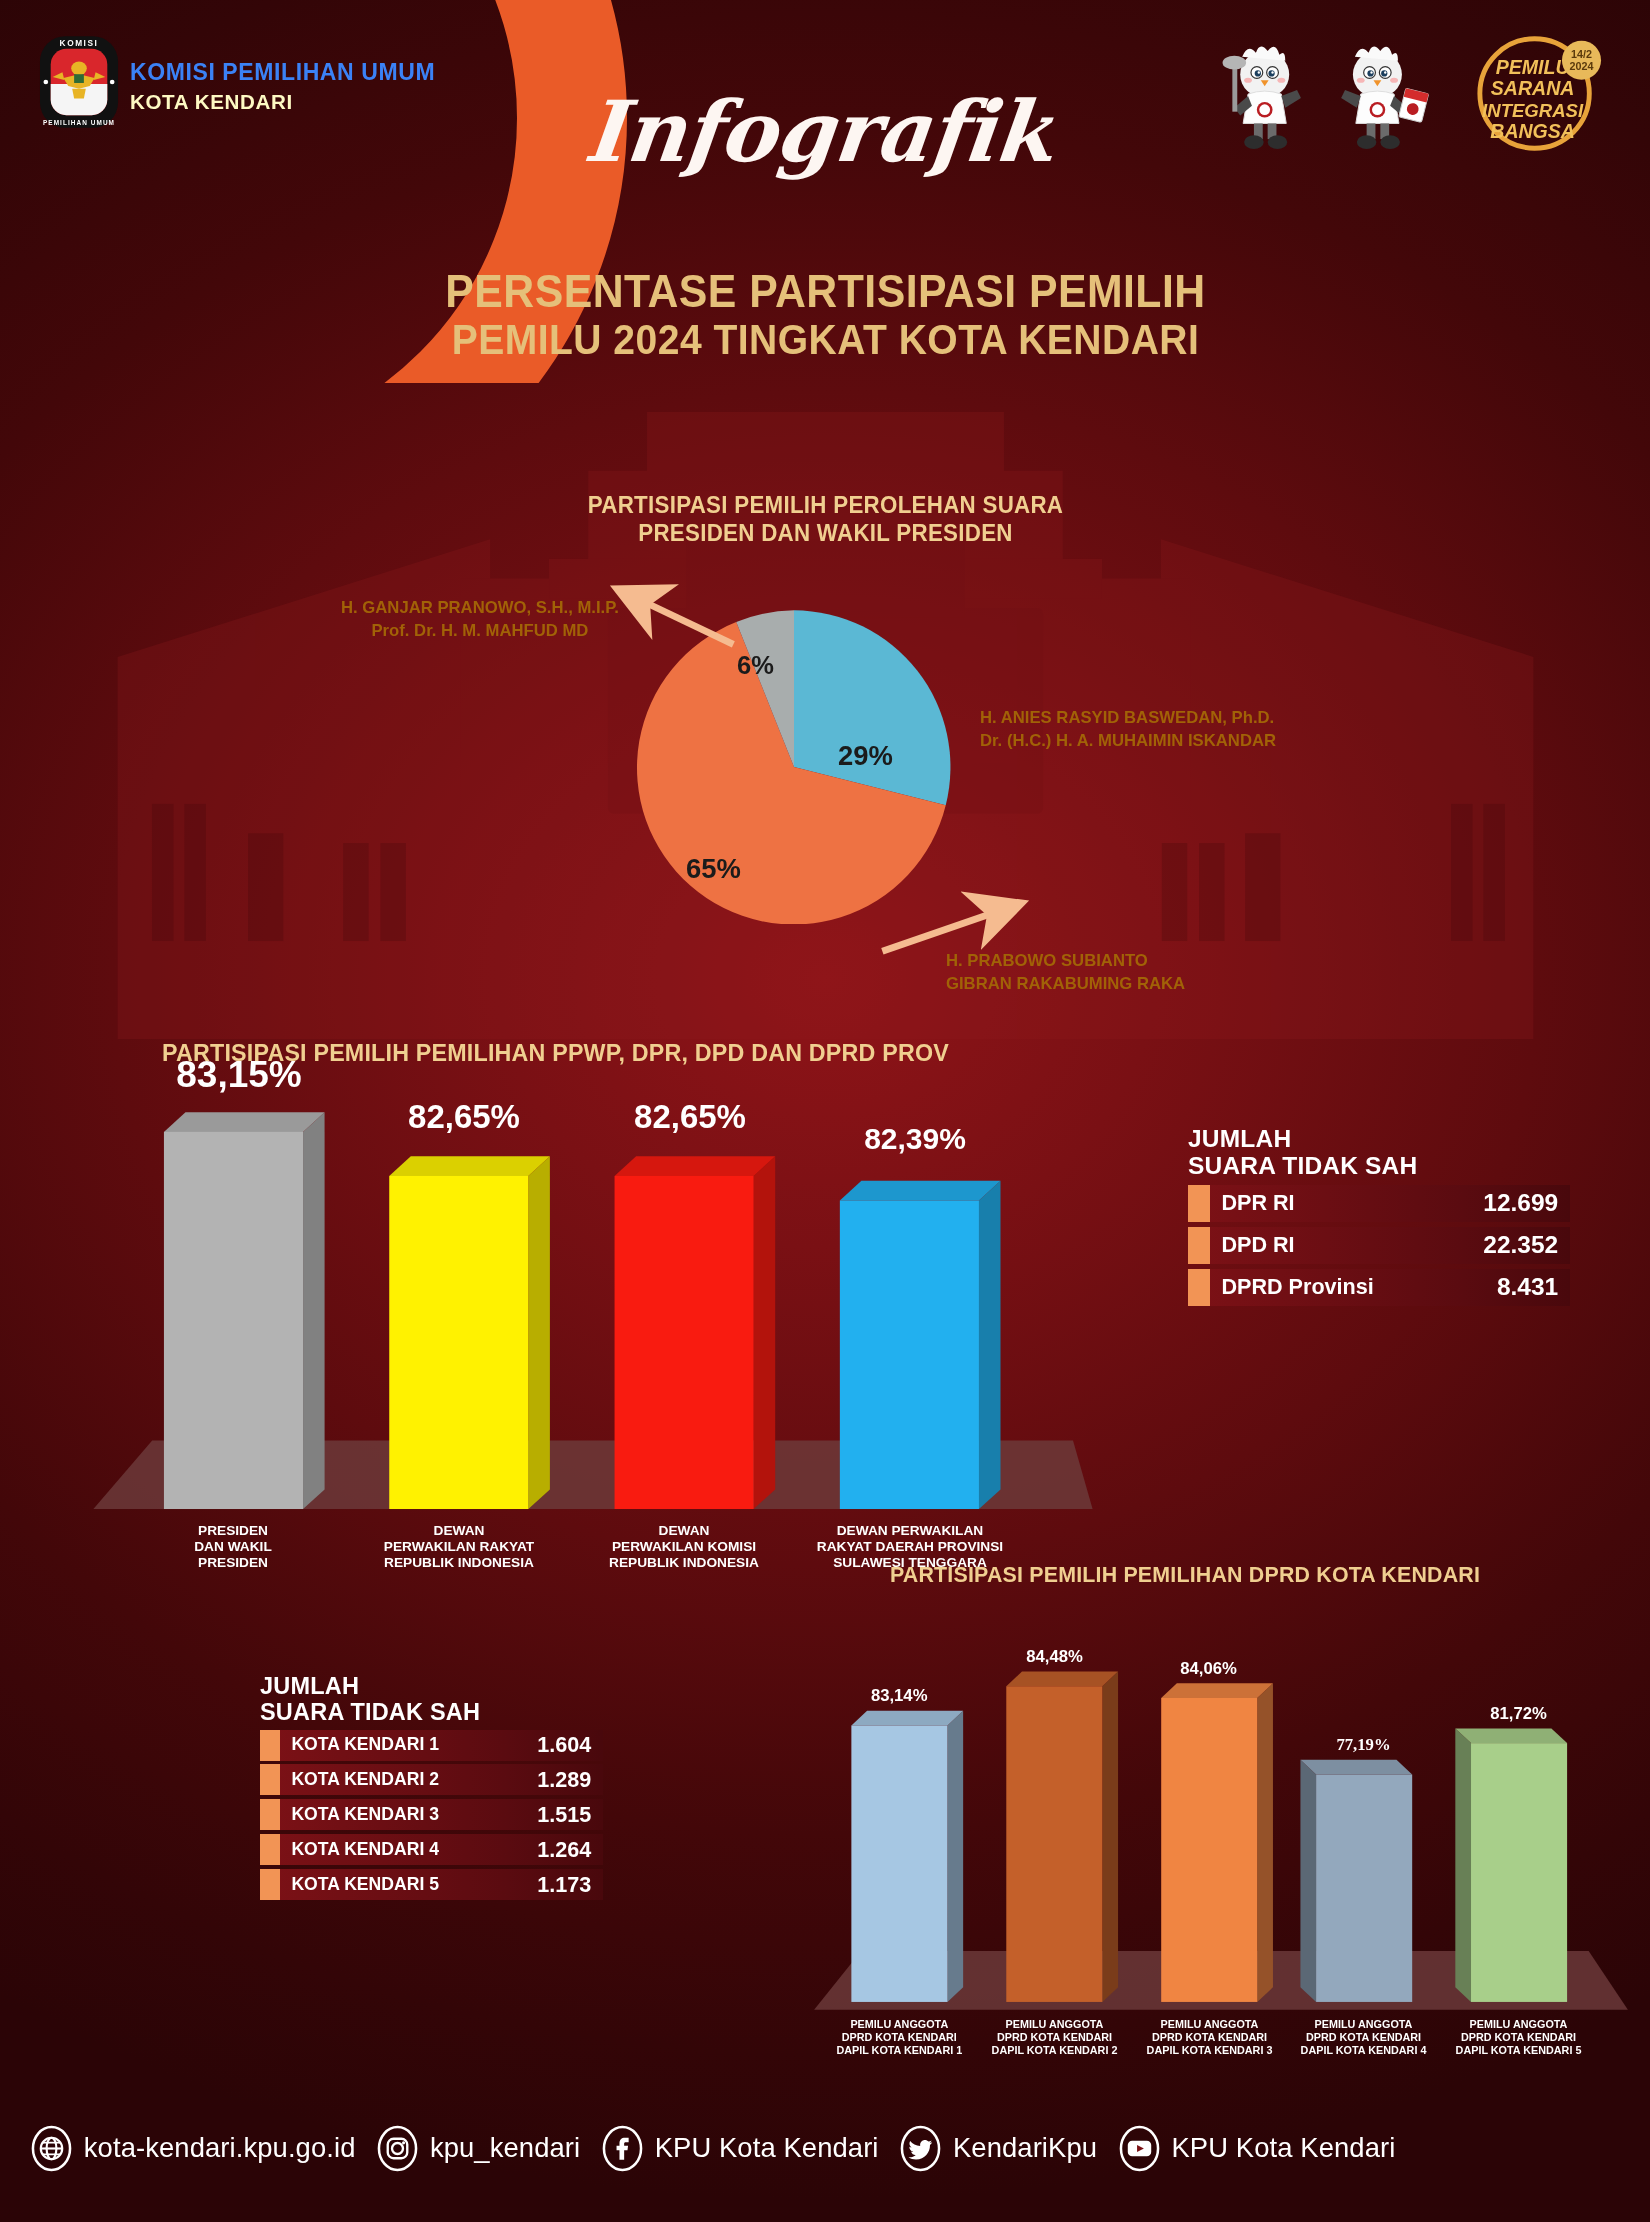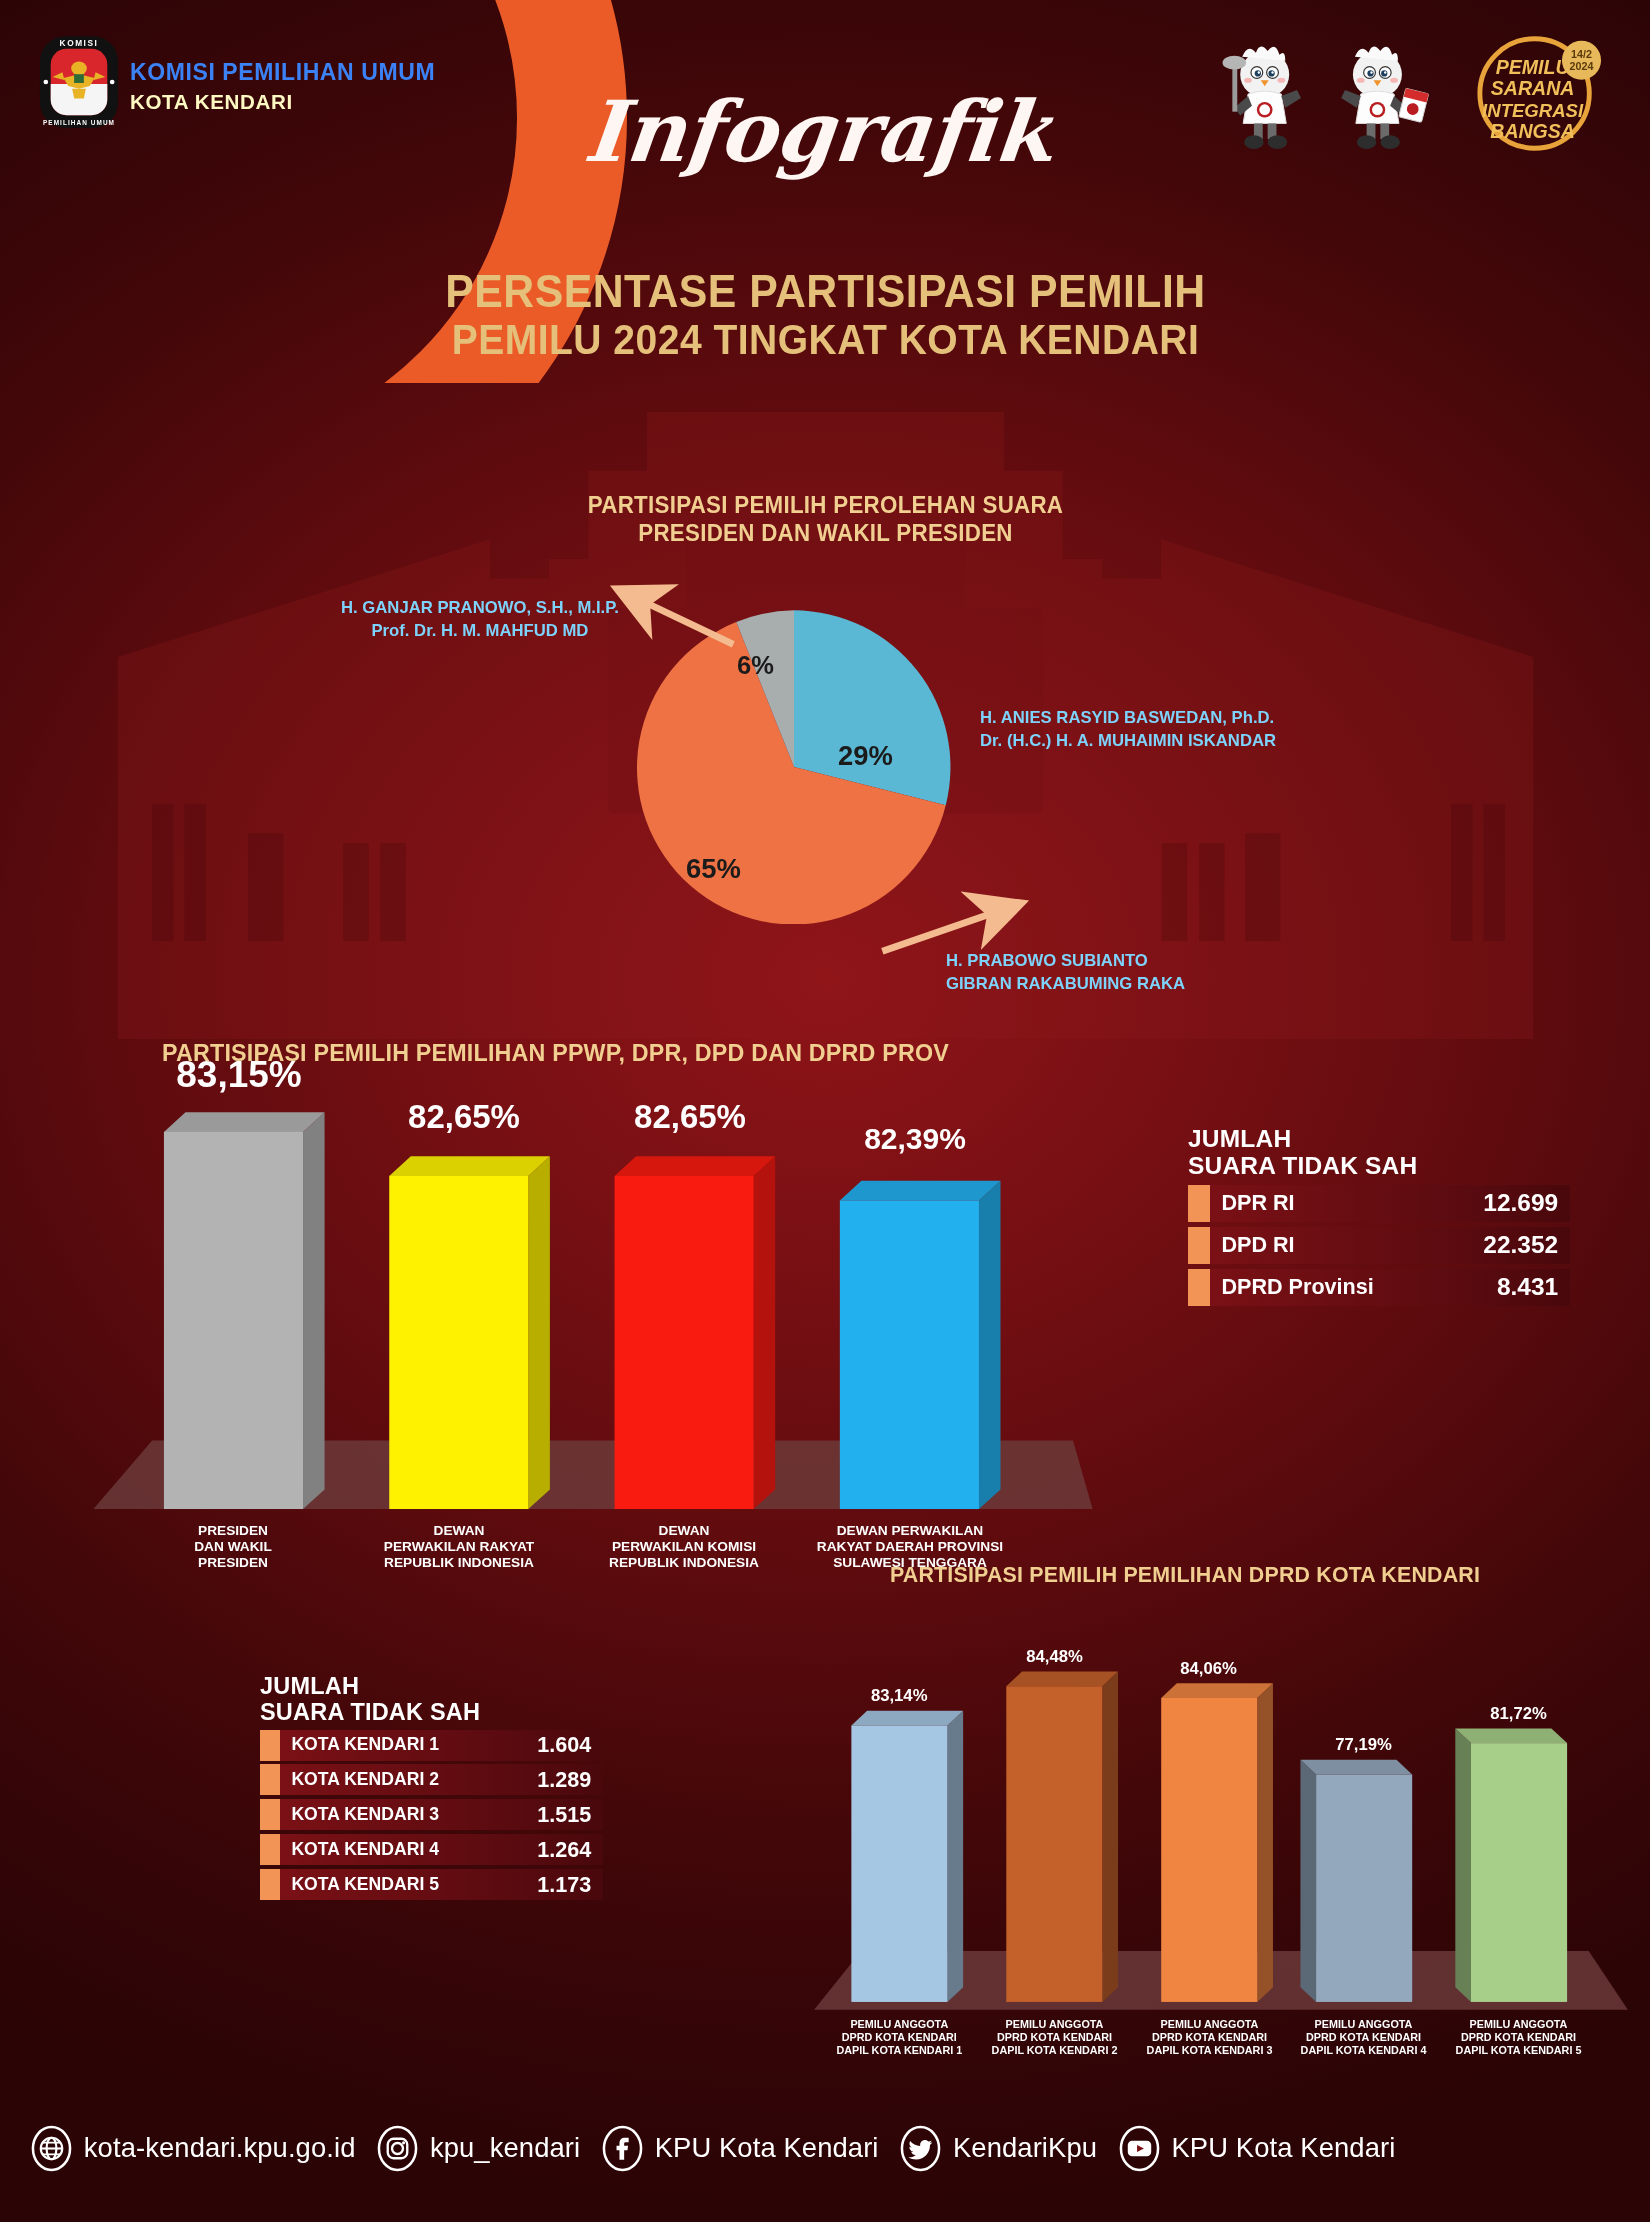--- a/index.html
+++ b/index.html
@@ -52,21 +52,21 @@
   .pie-title span {
     display:block; color:#f0cf90; font-weight:bold; font-size:23.5px;
     letter-spacing:0.3px; line-height:1.18; transform:scaleX(.95);
   }
   .pie-holder { position:absolute; left:608px; top:610px; width:372px; height:314px; }
   .pie-pct { position:absolute; font-weight:bold; color:#1b1b1b; }
   .pct-6  { left:737px; top:651px; font-size:25.5px; }
   .pct-29 { left:838px; top:740px; font-size:27.4px; }
   .pct-65 { left:686px; top:853px; font-size:27.4px; }
 
-  .cand-label { position:absolute; color:#7dd3fc; font-weight:bold; font-size:16.7px; line-height:1.38; }
+  .cand-label { position:absolute; color:#a16207; font-weight:bold; font-size:16.7px; line-height:1.38; }
   .cand-ganjar { left:341px; top:596px; text-align:center; }
   .cand-anies  { left:980px; top:706px; text-align:left; }
   .cand-prab   { left:946px; top:949px; text-align:left; }
   .arrows { position:absolute; left:0; top:412px; width:1651px; height:608px; }
 
   
   .bc1-title { position:absolute; left:162px; top:1039px; color:#f0cf90; font-weight:bold; font-size:24.5px; letter-spacing:0.2px; transform:scaleX(.95); transform-origin:left; }
   .bc1 { position:absolute; left:93px; top:1078px; width:1000px; height:480px; }
   .bar-val { position:absolute; color:#ffffff; font-weight:bold; text-align:center; }
   .bar-cap { position:absolute; color:#ffffff; font-weight:bold; font-size:13.7px; line-height:1.18; text-align:center; }
@@ -413,21 +413,21 @@
         <rect x="512" y="180" width="98" height="232" fill="#93a8bd"></rect>
         <polygon points="670,148 654,133 654,397 670,412" fill="#688056"></polygon>
         <polygon points="670,148 654,133 752,133 768,148" fill="#8fb075"></polygon>
         <rect x="670" y="148" width="98" height="264" fill="#a8cf8a"></rect>
       </g>
   </svg>
   <div id="bc2-vals">
       <div class="bar-val2" style="left: 15.7px; top: 88px; width: 139px;">83,14%</div>
       <div class="bar-val2" style="left: 171px; top: 49px; width: 139px;">84,48%</div>
       <div class="bar-val2" style="left: 325px; top: 61px; width: 139px;">84,06%</div>
-      <div class="bar-val2" style="left: 480px; top: 137px; width: 139px;">77,19%</div>
+      <div class="bar-val2" style="left: 480px; top: 137px; width: 139px; font-family: Liberation Serif, serif;">77,19%</div>
       <div class="bar-val2" style="left: 635px; top: 106px; width: 139px;">81,72%</div>
     </div>
   <div id="bc2-caps">
       <div class="bar-cap2" style="left: 9.8px; top: 420px; width: 151px;">
         <div>PEMILU ANGGOTA</div>
         <div>DPRD KOTA KENDARI</div>
         <div>DAPIL KOTA KENDARI 1</div>
       </div>
       <div class="bar-cap2" style="left: 165px; top: 420px; width: 151px;">
         <div>PEMILU ANGGOTA</div>

